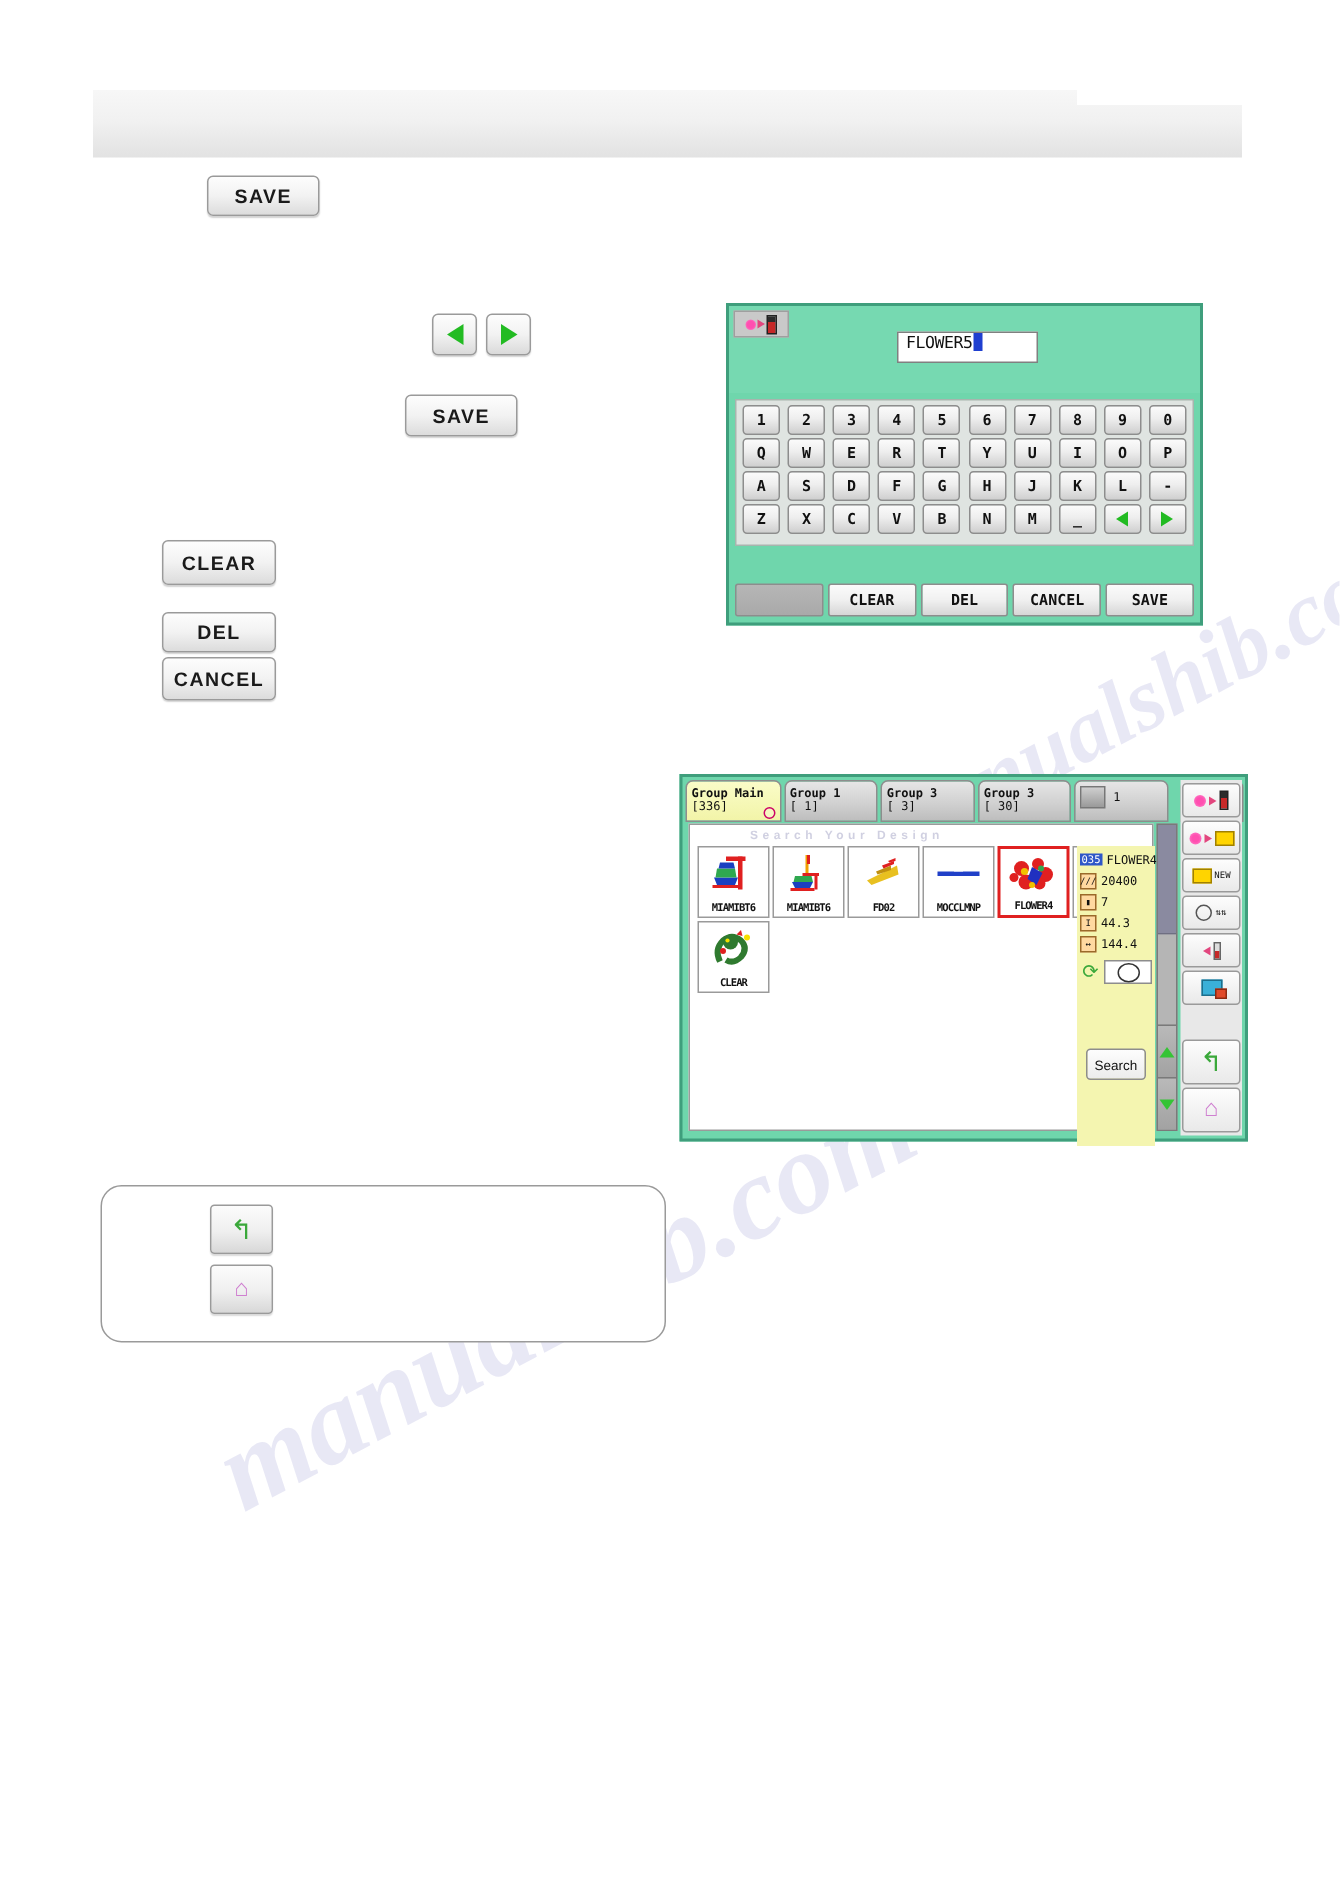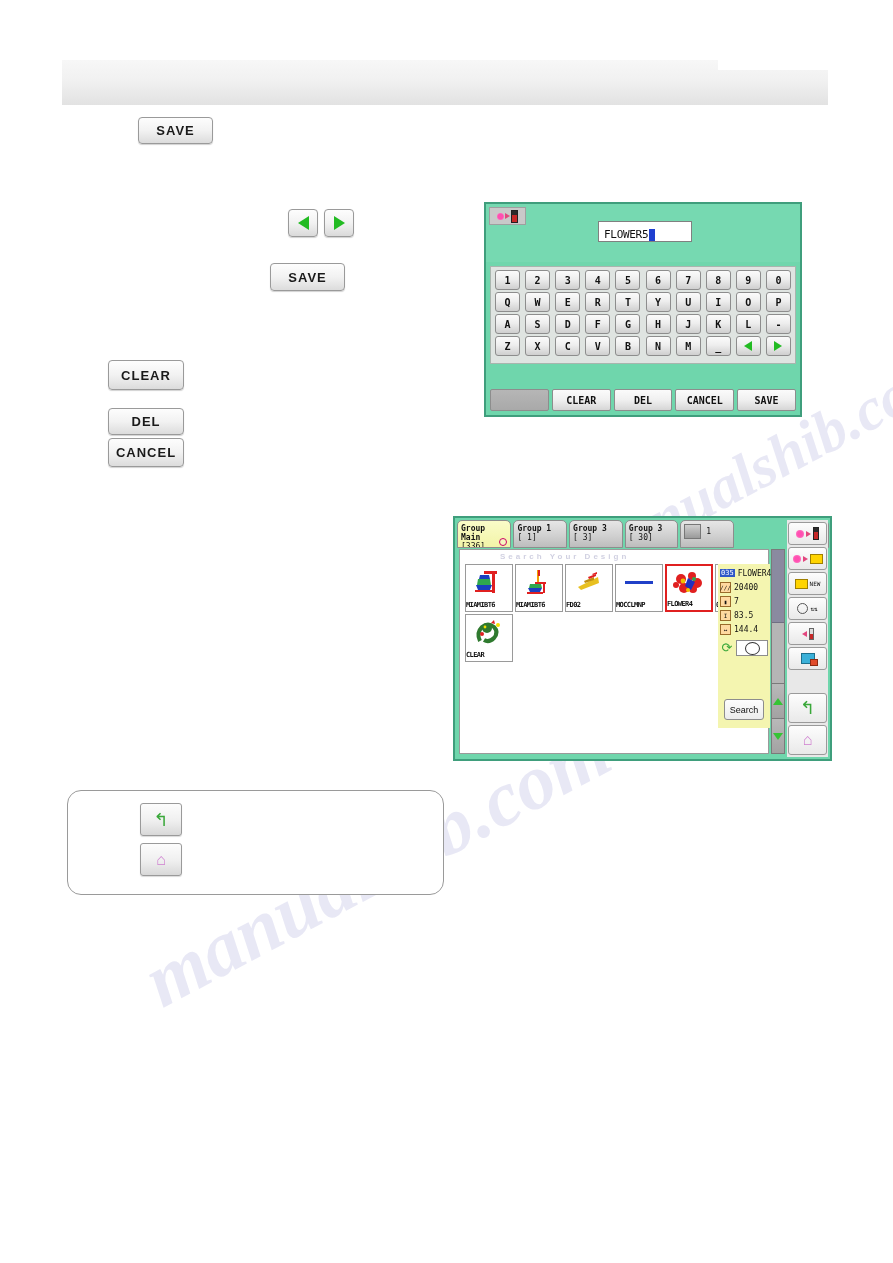--- a/index.html
+++ b/index.html
@@ -142,21 +142,21 @@
   .name-field {
     position: absolute;
     left: 112px;
     top: 17px;
     width: 94px;
     height: 21px;
     box-sizing: border-box;
     background: #ffffff;
     border: 1px solid #808080;
     display: flex;
-    align-items: flex-end;
+    align-items: flex-start;
     padding-left: 5px;
     font-family: "DejaVu Sans Mono", monospace;
     font-size: 11px;
     color: #111;
     letter-spacing: -0.3px;
   }
   .caret {
     display: inline-block;
     width: 6px;
     height: 12px;
@@ -237,21 +237,21 @@
     top: 516px;
     width: 379px;
     height: 245px;
     box-sizing: border-box;
     background: #6fd6ac;
     border: 2px solid #3f9e7c;
   }
   .tabs {
     position: absolute;
     left: 2px; top: 2px;
-    width: 277px;
+    width: 322px;
     height: 28px;
     display: flex;
     gap: 2px;
   }
   .tab {
     box-sizing: border-box;
     border: 1px solid #8d8d8d;
     border-radius: 5px 5px 0 0;
     background: linear-gradient(180deg,#e6e6e6 0%, #cfcfcf 60%, #bdbdbd 100%);
     font-family: "DejaVu Sans Mono", monospace;
@@ -357,30 +357,30 @@
     font-family: "DejaVu Sans Mono", monospace;
     font-size: 7px;
     font-weight: bold;
     color: #111;
     letter-spacing: -0.6px;
     line-height: 10px;
     margin-bottom: 1px;
     white-space: nowrap;
     overflow: hidden;
     width: 100%;
-    text-align: left;
+    text-align: center;
   }
 
   
   .info-panel {
     position: absolute;
     left: 258px;
     top: 14px;
     width: 52px;
-    height: 164px;
+    height: 200px;
     background: #f4f5b0;
     box-sizing: border-box;
     padding: 2px 2px;
   }
   .info-row {
     display: flex;
     align-items: center;
     gap: 3px;
     height: 14px;
     font-family: "DejaVu Sans Mono", monospace;
@@ -750,21 +750,21 @@
       <div class="info-row">
         <span class="info-icon">///</span>
         <span>20400</span>
       </div>
       <div class="info-row">
         <span class="info-icon">▮</span>
         <span>7</span>
       </div>
       <div class="info-row">
         <span class="info-icon">I</span>
-        <span>83.5</span>
+        <span>44.3</span>
       </div>
       <div class="info-row">
         <span class="info-icon">↔</span>
         <span>144.4</span>
       </div>
       <div class="shape-row">
         <span class="recycle-icon">⟳</span>
         <span class="hoop-box">
           <span class="hoop-oval"></span>
         </span>

